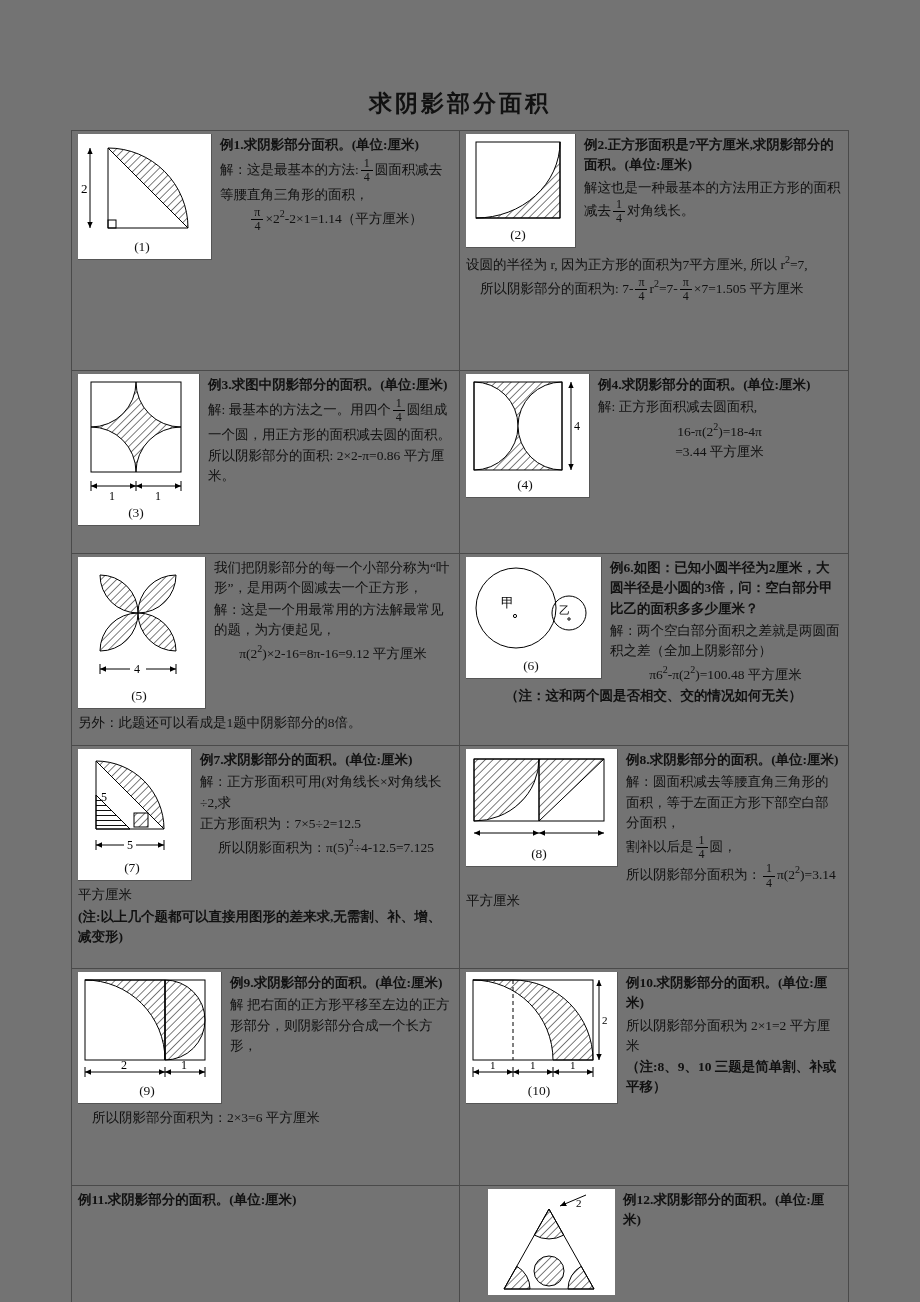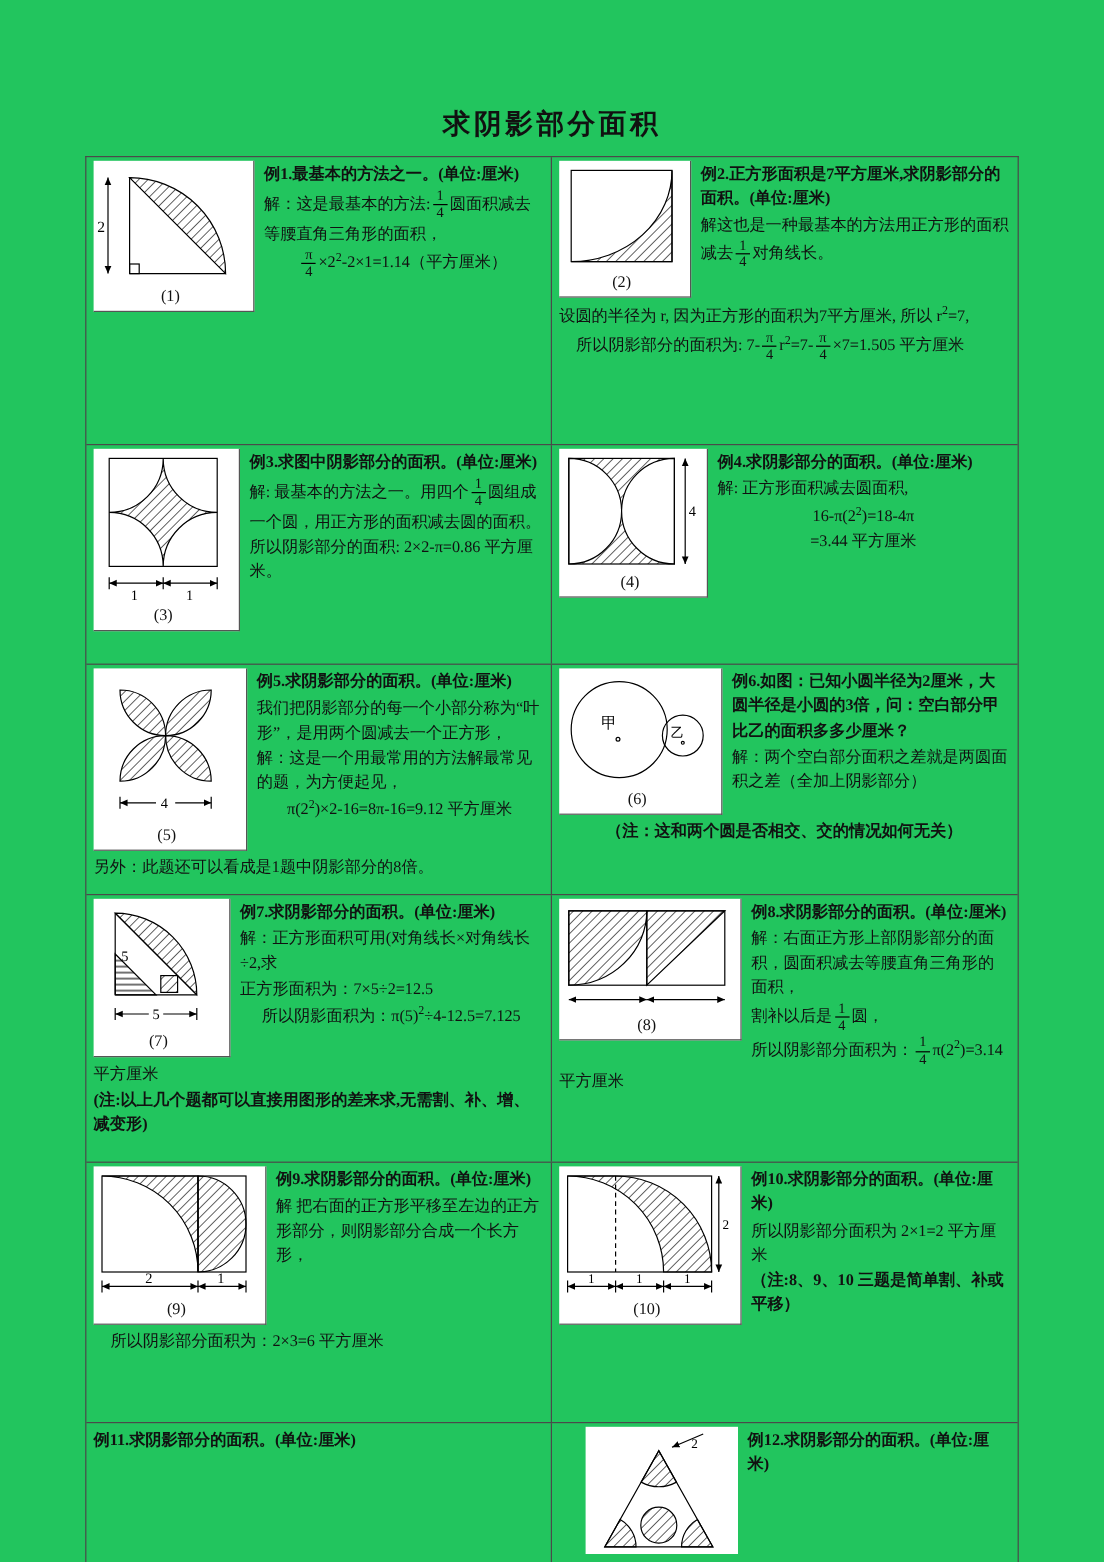--- a/index.html
+++ b/index.html
@@ -1,18 +1,18 @@
 <!DOCTYPE html>
 <html><head>
 <meta charset="utf-8">
 <style>
   * { margin:0; padding:0; box-sizing:border-box; }
   html,body { background:#fff; }
   body { width:920px; font-family:"Liberation Serif","DejaVu Serif",serif; color:#111; }
-  .page { position:relative; width:920px; height:1302px; overflow:hidden; background:#22c55e; }
+  .page { position:relative; width:920px; height:1302px; overflow:hidden; background:#737373; }
   .doc-title { position:absolute; top:88px; left:0; width:100%; text-align:center;
                font-size:23px; font-weight:bold; letter-spacing:3px; }
   .sheet { position:absolute; top:130px; left:71px; width:778px;
            border:1px solid #4a4a4a; border-bottom:none; font-size:13.5px; line-height:1.5; }
   .row { display:flex; border-bottom:1px solid #4a4a4a; }
   .cell { width:50%; padding:3px 7px 4px 6px; overflow:hidden; position:relative; }
   .cell.lft { border-right:1px solid #4a4a4a; }
   .r1 .cell { height:239px; } .r2 .cell { height:182px; } .r3 .cell { height:191px; }
   .r4 .cell { height:222px; } .r5 .cell { height:216px; } .r6 .cell { height:130px; }
   .figbox { float:left; border-right:1px solid #555; border-bottom:1px solid #555;
@@ -62,21 +62,21 @@
           <svg width="124" height="98" viewBox="0 0 124 98">
             <line x1="10" y1="10" x2="10" y2="90" stroke="#000" marker-start="url(#ah)" marker-end="url(#ah)"></line>
             <text x="1" y="55" font-size="13">2</text>
             <path d="M28,10 A80,80 0 0 1 108,90 Z" fill="url(#hatch)" stroke="#000"></path>
             <line x1="28" y1="10" x2="28" y2="90" stroke="#000"></line>
             <line x1="28" y1="90" x2="108" y2="90" stroke="#000"></line>
             <rect x="28" y="82" width="8" height="8" fill="none" stroke="#000"></rect>
           </svg>
           <div class="cap">(1)</div>
         </div>
-        <div class="extitle">例1.最基本的方法之一。(单位:厘米)</div>
+        <div class="extitle">例1.求阴影部分面积。(单位:厘米)</div>
         <p>
           <span>解：这是最基本的方法:</span><span class="frac">
               <span class="fnum">1</span>
               <span>4</span>
             </span><span>圆面积减去等腰直角三角形的面积，</span>
         </p>
         <p class="formula">
           <span class="frac">
               <span class="fnum">π</span>
               <span>4</span>
@@ -168,21 +168,20 @@
             <path d="M58,52 A38,38 0 0 1 96,90 A38,38 0 0 1 58,52 Z" fill="url(#hatch)" stroke="#000"></path>
             <path d="M58,52 A38,38 0 0 1 20,90 A38,38 0 0 1 58,52 Z" fill="url(#hatch)" stroke="#000"></path>
             <line x1="20" y1="103" x2="20" y2="113" stroke="#000"></line>
             <line x1="96" y1="103" x2="96" y2="113" stroke="#000"></line>
             <line x1="20" y1="108" x2="50" y2="108" stroke="#000" marker-start="url(#ah)"></line>
             <line x1="66" y1="108" x2="96" y2="108" stroke="#000" marker-end="url(#ah)"></line>
             <text x="54" y="112" font-size="12">4</text>
           </svg>
           <div class="cap">(5)</div>
         </div>
-        <div class="extitle">例5.求阴影部分的面积。(单位:厘米)</div>
         <p>我们把阴影部分的每一个小部分称为“叶形”，是用两个圆减去一个正方形，</p>
         <p>解：这是一个用最常用的方法解最常见的题，为方便起见，</p>
         <p class="formula">
           <span>π(2</span><sup>2</sup><span>)×2-16=8π-16=9.12 平方厘米</span>
         </p>
         <p class="clearl">另外：此题还可以看成是1题中阴影部分的8倍。</p>
       </div>
       <div class="cell">
         <div class="figbox">
           <svg width="126" height="94" viewBox="0 0 126 94">
@@ -190,20 +189,23 @@
             <circle cx="101" cy="52" r="17" fill="none" stroke="#000"></circle>
             <text x="33" y="46" font-size="13">甲</text>
             <circle cx="47" cy="55" r="1.6" fill="none" stroke="#000"></circle>
             <text x="91" y="53" font-size="11">乙</text>
             <circle cx="101" cy="58" r="1.2" fill="none" stroke="#000"></circle>
           </svg>
           <div class="cap">(6)</div>
         </div>
         <div class="extitle">例6.如图：已知小圆半径为2厘米，大圆半径是小圆的3倍，问：空白部分甲比乙的面积多多少厘米？</div>
         <p>解：两个空白部分面积之差就是两圆面积之差（全加上阴影部分）</p>
+        <p class="formula">
+          <span>π6</span><sup>2</sup><span>-π(2</span><sup>2</sup><span>)=100.48 平方厘米</span>
+        </p>
         <p class="clearl note formula">（注：这和两个圆是否相交、交的情况如何无关）</p>
       </div>
     </div>
 
     <div class="row r4">
       <div class="cell lft">
         <div class="figbox">
           <svg width="104" height="104" viewBox="0 0 104 104">
             <path d="M16,8 A68,68 0 0 1 84,76 Z" fill="url(#hatch)" stroke="#000"></path>
             <path d="M16,42 L50,76 L16,76 Z" fill="url(#hatchH)" stroke="#000"></path>
@@ -235,21 +237,21 @@
             <path d="M6,6 L6,68 A65,62 0 0 0 71,6 Z" fill="url(#hatch)" stroke="#000"></path>
             <path d="M71,6 L71,68 L136,6 Z" fill="url(#hatch)" stroke="#000"></path>
             <rect x="6" y="6" width="130" height="62" fill="none" stroke="#000"></rect>
             <line x1="71" y1="6" x2="71" y2="68" stroke="#000"></line>
             <line x1="6" y1="80" x2="71" y2="80" stroke="#000" marker-start="url(#ah)" marker-end="url(#ah)"></line>
             <line x1="71" y1="80" x2="136" y2="80" stroke="#000" marker-start="url(#ah)" marker-end="url(#ah)"></line>
           </svg>
           <div class="cap">(8)</div>
         </div>
         <div class="extitle">例8.求阴影部分的面积。(单位:厘米)</div>
-        <p>解：右面正方形上部阴影部分的面积，圆面积减去等腰直角三角形的面积，</p>
+        <p>解：圆面积减去等腰直角三角形的面积，等于左面正方形下部空白部分面积，</p>
         <p>
           <span>割补以后是</span><span class="frac">
               <span class="fnum">1</span>
               <span>4</span>
             </span><span>圆，</span>
         </p>
         <p class="rightal">
           <span>所以阴影部分面积为：</span><span class="frac">
               <span class="fnum">1</span>
               <span>4</span>

